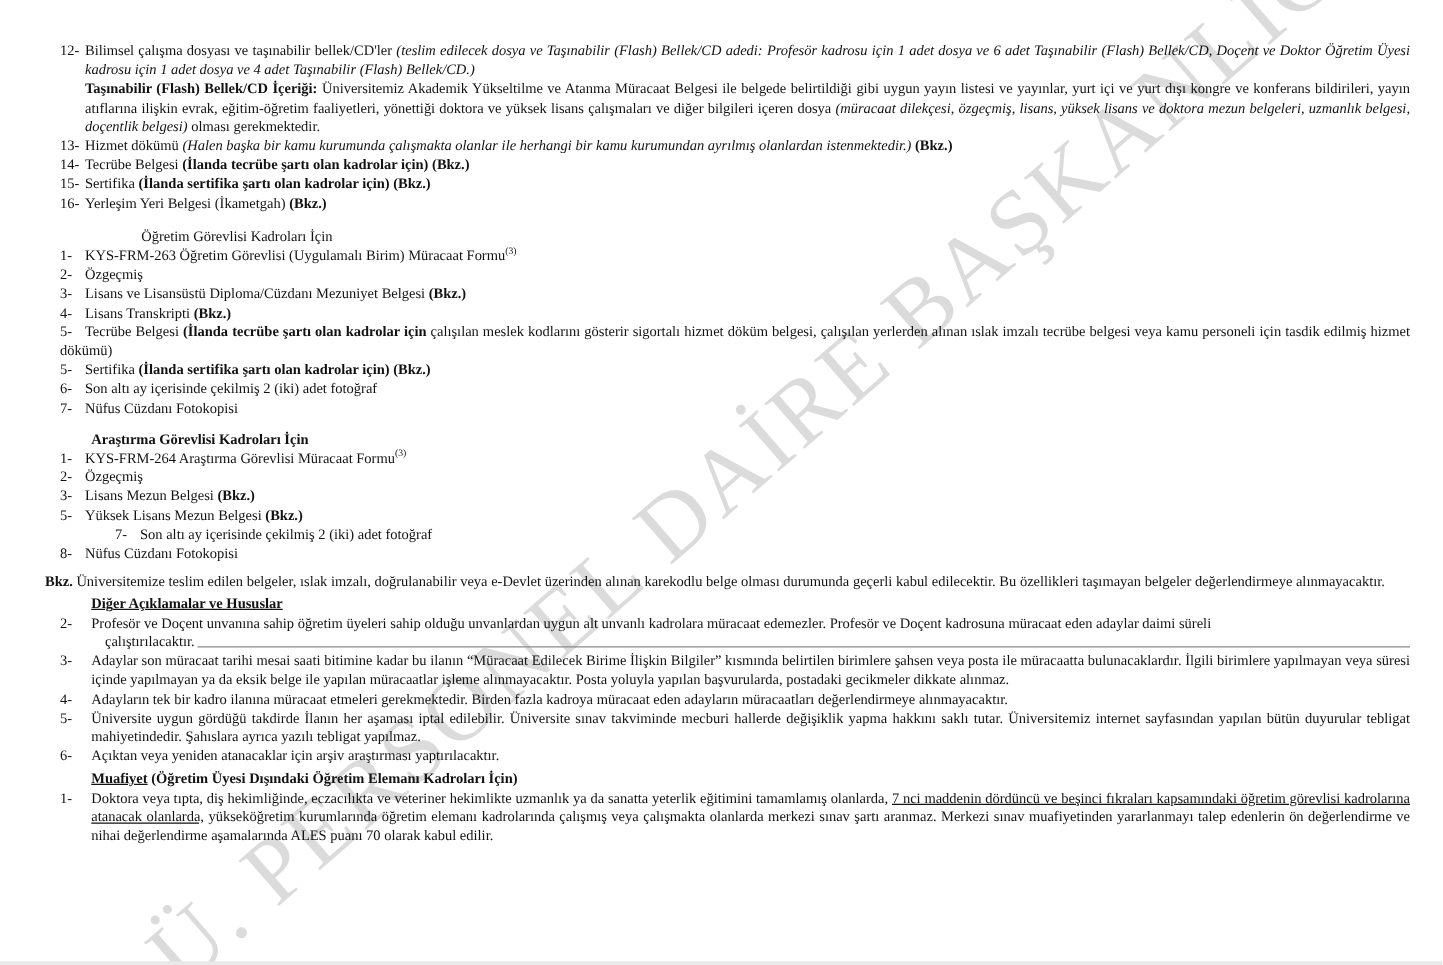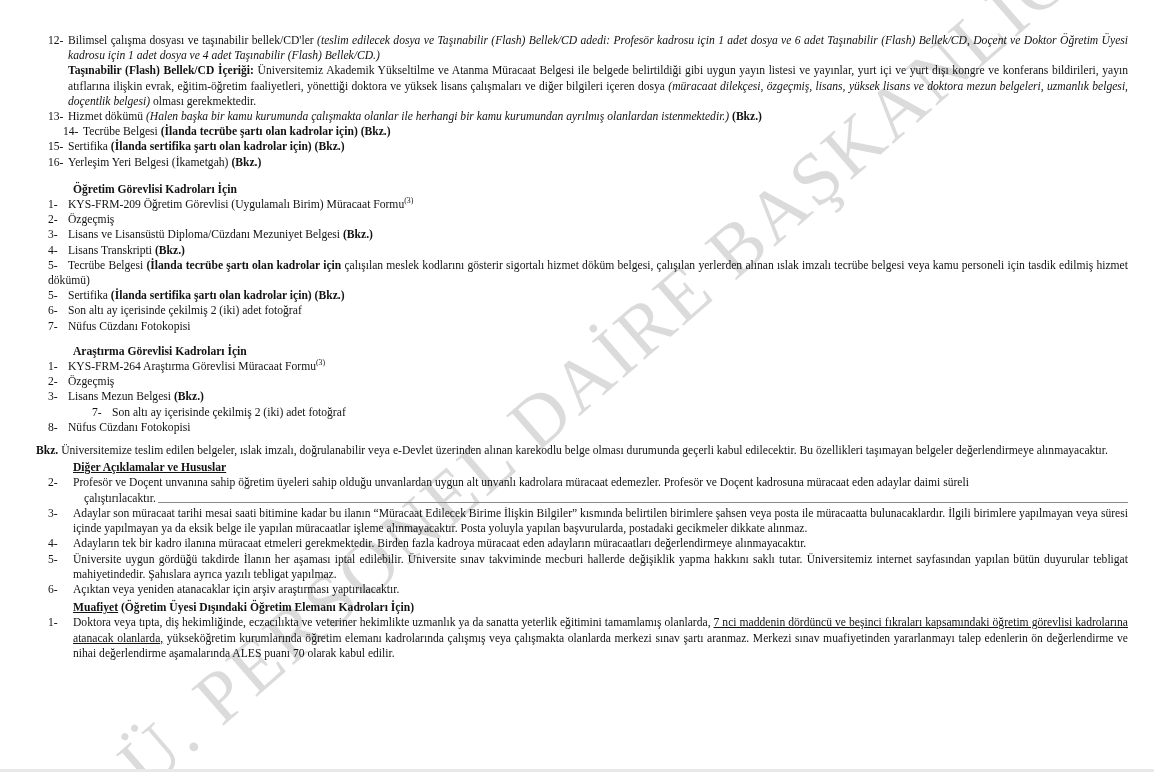--- a/index.html
+++ b/index.html
@@ -31,38 +31,39 @@
 </head>
 <body>
 
 <div class="watermark">K.Ü. PERSONEL DAİRE BAŞKANLIĞI</div>
 
 <div class="page">
   <div>
       <div class="block item justify" style="padding-left: 20px;"><span class="label" style="width: 20px; margin-left: -20px;">12-</span><span>Bilimsel çalışma dosyası ve taşınabilir bellek/CD'ler </span><span style="font-style: italic;">(teslim edilecek dosya ve Taşınabilir (Flash) Bellek/CD adedi: Profesör kadrosu için 1 adet dosya ve 6 adet Taşınabilir (Flash) Bellek/CD, Doçent ve Doktor Öğretim Üyesi kadrosu için 1 adet dosya ve 4 adet Taşınabilir (Flash) Bellek/CD.)</span></div>
       <div class="block para justify" style="margin-left: 20px;"><span style="font-weight: bold;">Taşınabilir (Flash) Bellek/CD İçeriği: </span><span>Üniversitemiz Akademik Yükseltilme ve Atanma Müracaat Belgesi ile belgede belirtildiği gibi uygun yayın listesi ve yayınlar, yurt içi ve yurt dışı kongre ve konferans bildirileri, yayın atıflarına ilişkin evrak, eğitim-öğretim faaliyetleri, yönettiği doktora ve yüksek lisans çalışmaları ve diğer bilgileri içeren dosya </span><span style="font-style: italic;">(müracaat dilekçesi, özgeçmiş, lisans, yüksek lisans ve doktora mezun belgeleri, uzmanlık belgesi, doçentlik belgesi) </span><span>olması gerekmektedir.</span></div>
       <div class="block item" style="padding-left: 20px;"><span class="label" style="width: 20px; margin-left: -20px;">13-</span><span>Hizmet dökümü </span><span style="font-style: italic;">(Halen başka bir kamu kurumunda çalışmakta olanlar ile herhangi bir kamu kurumundan ayrılmış olanlardan istenmektedir.) </span><span style="font-weight: bold;">(Bkz.)</span></div>
-      <div class="block item" style="padding-left: 20px; margin-left: 15px;"><span class="label" style="width: 20px; margin-left: -20px;">14-</span><span>Tecrübe Belgesi </span><span style="font-weight: bold;">(İlanda tecrübe şartı olan kadrolar için) (Bkz.)</span></div>
+      <div class="block item" style="padding-left: 20px;"><span class="label" style="width: 20px; margin-left: -20px;">14-</span><span>Tecrübe Belgesi </span><span style="font-weight: bold;">(İlanda tecrübe şartı olan kadrolar için) (Bkz.)</span></div>
       <div class="block item" style="padding-left: 20px;"><span class="label" style="width: 20px; margin-left: -20px;">15-</span><span>Sertifika </span><span style="font-weight: bold;">(İlanda sertifika şartı olan kadrolar için) (Bkz.)</span></div>
       <div class="block item" style="padding-left: 20px;"><span class="label" style="width: 20px; margin-left: -20px;">16-</span><span>Yerleşim Yeri Belgesi (İkametgah) </span><span style="font-weight: bold;">(Bkz.)</span></div>
       <div class="gap" style="height: 12px;"></div>
-      <div class="block heading" style="margin-left: 25px;"><span style="font-weight: bold;">Öğretim Görevlisi Kadroları İçin</span></div>
-      <div class="block item" style="padding-left: 20px;"><span class="label" style="width: 20px; margin-left: -20px;">1-</span><span>KYS-FRM-209 Öğretim Görevlisi (Uygulamalı Birim) Müracaat Formu</span><sup>(3)</sup></div>
+      <div class="block heading" style="margin-left: 25px;"><span style="font-weight: normal; margin-left: 40px;">Öğretim Görevlisi Kadroları İçin</span></div>
+      <div class="block item" style="padding-left: 20px;"><span class="label" style="width: 20px; margin-left: -20px;">1-</span><span>KYS-FRM-263 Öğretim Görevlisi (Uygulamalı Birim) Müracaat Formu</span><sup>(3)</sup></div>
       <div class="block item" style="padding-left: 20px;"><span class="label" style="width: 20px; margin-left: -20px;">2-</span><span>Özgeçmiş</span></div>
       <div class="block item" style="padding-left: 20px;"><span class="label" style="width: 20px; margin-left: -20px;">3-</span><span>Lisans ve Lisansüstü Diploma/Cüzdanı Mezuniyet Belgesi </span><span style="font-weight: bold;">(Bkz.)</span></div>
       <div class="block item" style="padding-left: 20px;"><span class="label" style="width: 20px; margin-left: -20px;">4-</span><span>Lisans Transkripti </span><span style="font-weight: bold;">(Bkz.)</span></div>
       <div class="block item justify"><span class="label" style="width: 20px;">5-</span><span>Tecrübe Belgesi </span><span style="font-weight: bold;">(İlanda tecrübe şartı olan kadrolar için </span><span>çalışılan meslek kodlarını gösterir sigortalı hizmet döküm belgesi, çalışılan yerlerden alınan ıslak imzalı tecrübe belgesi veya kamu personeli için tasdik edilmiş hizmet dökümü)</span></div>
       <div class="block item" style="padding-left: 20px;"><span class="label" style="width: 20px; margin-left: -20px;">5-</span><span>Sertifika </span><span style="font-weight: bold;">(İlanda sertifika şartı olan kadrolar için) (Bkz.)</span></div>
       <div class="block item" style="padding-left: 20px;"><span class="label" style="width: 20px; margin-left: -20px;">6-</span><span>Son altı ay içerisinde çekilmiş 2 (iki) adet fotoğraf</span></div>
       <div class="block item" style="padding-left: 20px;"><span class="label" style="width: 20px; margin-left: -20px;">7-</span><span>Nüfus Cüzdanı Fotokopisi</span></div>
       <div class="gap" style="height: 10px;"></div>
       <div class="block heading" style="margin-left: 25px;"><span style="font-weight: bold;">Araştırma Görevlisi Kadroları İçin</span></div>
       <div class="block item" style="padding-left: 20px;"><span class="label" style="width: 20px; margin-left: -20px;">1-</span><span>KYS-FRM-264 Araştırma Görevlisi Müracaat Formu</span><sup>(3)</sup></div>
       <div class="block item" style="padding-left: 20px;"><span class="label" style="width: 20px; margin-left: -20px;">2-</span><span>Özgeçmiş</span></div>
       <div class="block item" style="padding-left: 20px;"><span class="label" style="width: 20px; margin-left: -20px;">3-</span><span>Lisans Mezun Belgesi </span><span style="font-weight: bold;">(Bkz.)</span></div>
+      <div class="block item" style="padding-left: 20px;"><span class="label" style="width: 20px; margin-left: -20px;">5-</span><span>Yüksek Lisans Mezun Belgesi </span><span style="font-weight: bold;">(Bkz.)</span></div>
       <div class="block item" style="padding-left: 20px; margin-left: 44px;"><span class="label" style="width: 20px; margin-left: -20px;">7-</span><span>Son altı ay içerisinde çekilmiş 2 (iki) adet fotoğraf</span></div>
       <div class="block item" style="padding-left: 20px;"><span class="label" style="width: 20px; margin-left: -20px;">8-</span><span>Nüfus Cüzdanı Fotokopisi</span></div>
       <div class="gap" style="height: 8px;"></div>
       <div class="block para justify" style="margin-left: -12px;"><span style="font-weight: bold;"> Bkz. </span><span>Üniversitemize teslim edilen belgeler, ıslak imzalı, doğrulanabilir veya e-Devlet üzerinden alınan karekodlu belge olması durumunda geçerli kabul edilecektir. Bu özellikleri taşımayan belgeler değerlendirmeye alınmayacaktır.</span></div>
       <div class="gap" style="height: 2px;"></div>
       <div class="block heading" style="margin-left: 25px;"><span style="font-weight: bold; text-decoration: underline;">Diğer Açıklamalar ve Hususlar</span></div>
       <div class="block item justify" style="padding-left: 25px;"><span class="label" style="width: 25px; margin-left: -25px;">2-</span><span>Profesör ve Doçent unvanına sahip öğretim üyeleri sahip olduğu unvanlardan uygun alt unvanlı kadrolara müracaat edemezler. Profesör ve Doçent kadrosuna müracaat eden adaylar daimi süreli</span></div>
       <div class="block flex flexline" style="margin-left: 36px;">
         <span class="txt"><span>çalıştırılacaktır.</span></span>
         <span class="fill-underline"></span>

